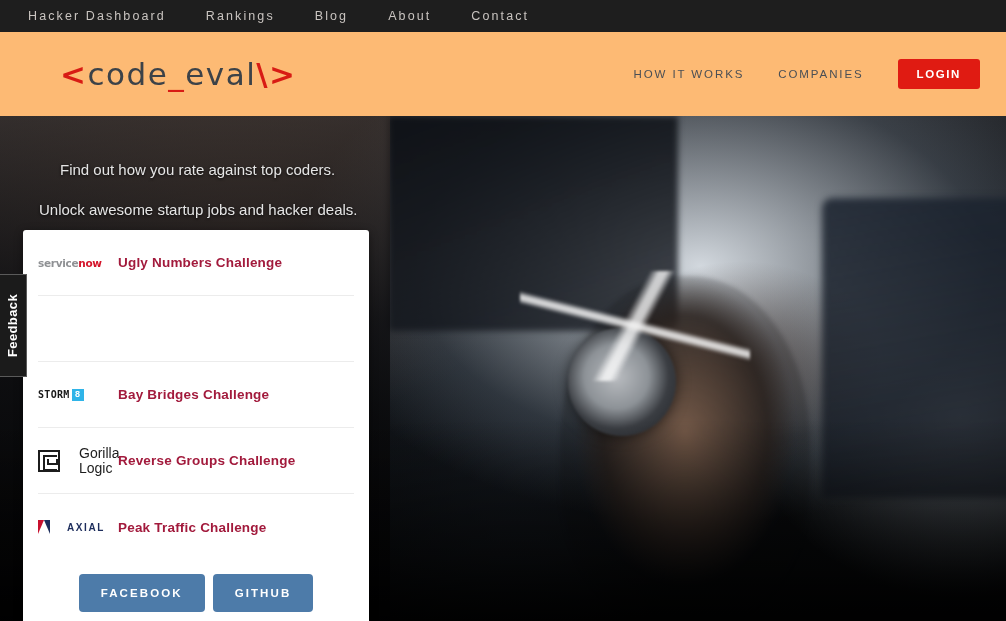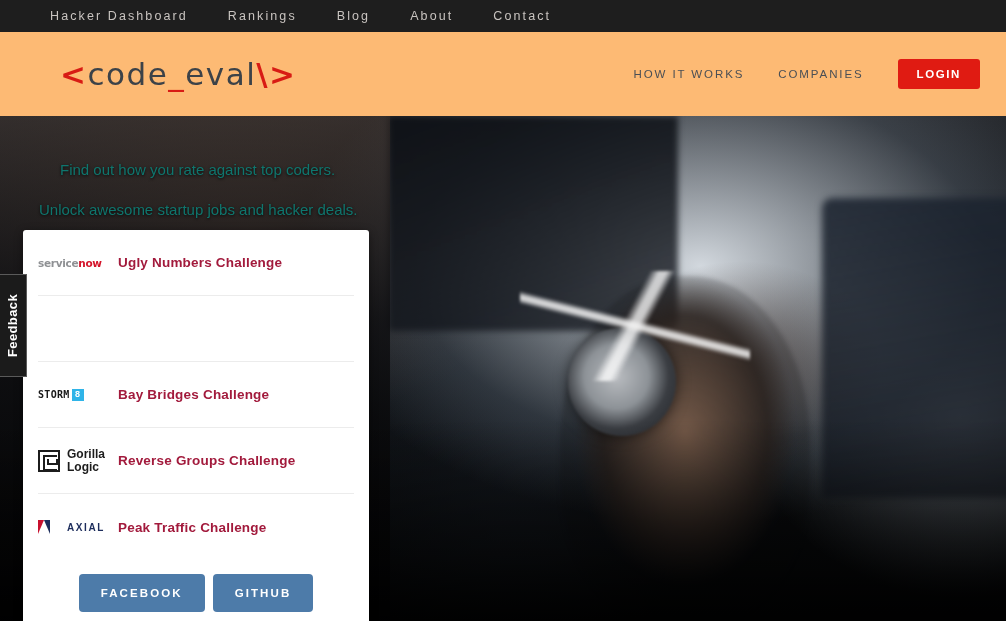--- a/index.html
+++ b/index.html
@@ -12,21 +12,21 @@
   }
   #page { position: relative; width: 1006px; height: 621px; overflow: hidden; }
 
   
   .topbar {
     position: absolute; top: 0; left: 0;
     width: 1006px; height: 32px;
     background: #1e1e1e;
     display: flex; align-items: center;
   }
-  .topbar-nav { display: flex; align-items: center; padding-left: 50px; }
+  .topbar-nav { display: flex; align-items: center; padding-left: 28px; }
   .topbar-link {
     color: #c9c4c0;
     font-size: 12.5px;
     letter-spacing: 2.1px;
     text-decoration: none;
     margin-right: 40px;
     white-space: nowrap;
     cursor: pointer;
   }
 
@@ -161,21 +161,21 @@
     color: #ffffff;
     font-size: 13px;
     font-weight: 700;
     letter-spacing: 0.4px;
     white-space: nowrap;
   }
 
   
   .tagline-wrap { position: absolute; left: 0; top: 44px; width: 390px; z-index: 20; }
   .tagline {
-    color: #0f766e;
+    color: #e5e5e5;
     font-size: 15px;
     line-height: 1.35;
     text-shadow: 0 1px 3px rgba(0,0,0,0.85);
     white-space: nowrap;
   }
   .tagline.one { padding-left: 60px; margin-bottom: 20px; }
   .tagline.two { padding-left: 39px; }
 
   
   .card {
@@ -240,22 +240,22 @@
     content: ""; position: absolute; left: 3px; top: 3px;
     width: 12px; height: 12px;
     border: 2px solid #1c1c1c; border-right: none;
   }
   .lg-gorilla .mark::after {
     content: ""; position: absolute; left: 7px; top: 7px;
     width: 7px; height: 4px;
     border: 2px solid #1c1c1c; border-top: none;
   }
   .lg-gorilla .txt {
-    margin-left: 7px; line-height: 1.05;
-    font-size: 12px; font-weight: 700; color: #1c1c1c;
+    margin-left: 19px; line-height: 1.05;
+    font-size: 14px; font-weight: 400; color: #1c1c1c;
   }
 
   .lg-axial { display: flex; align-items: center; gap: 12px; }
   .lg-axial .mark {
     width: 0; height: 0; flex-shrink: 0;
     border-left: 6px solid #c8102e;
     border-right: 6px solid #1d2d5c;
     border-bottom: 14px solid transparent;
     position: relative;
   }

